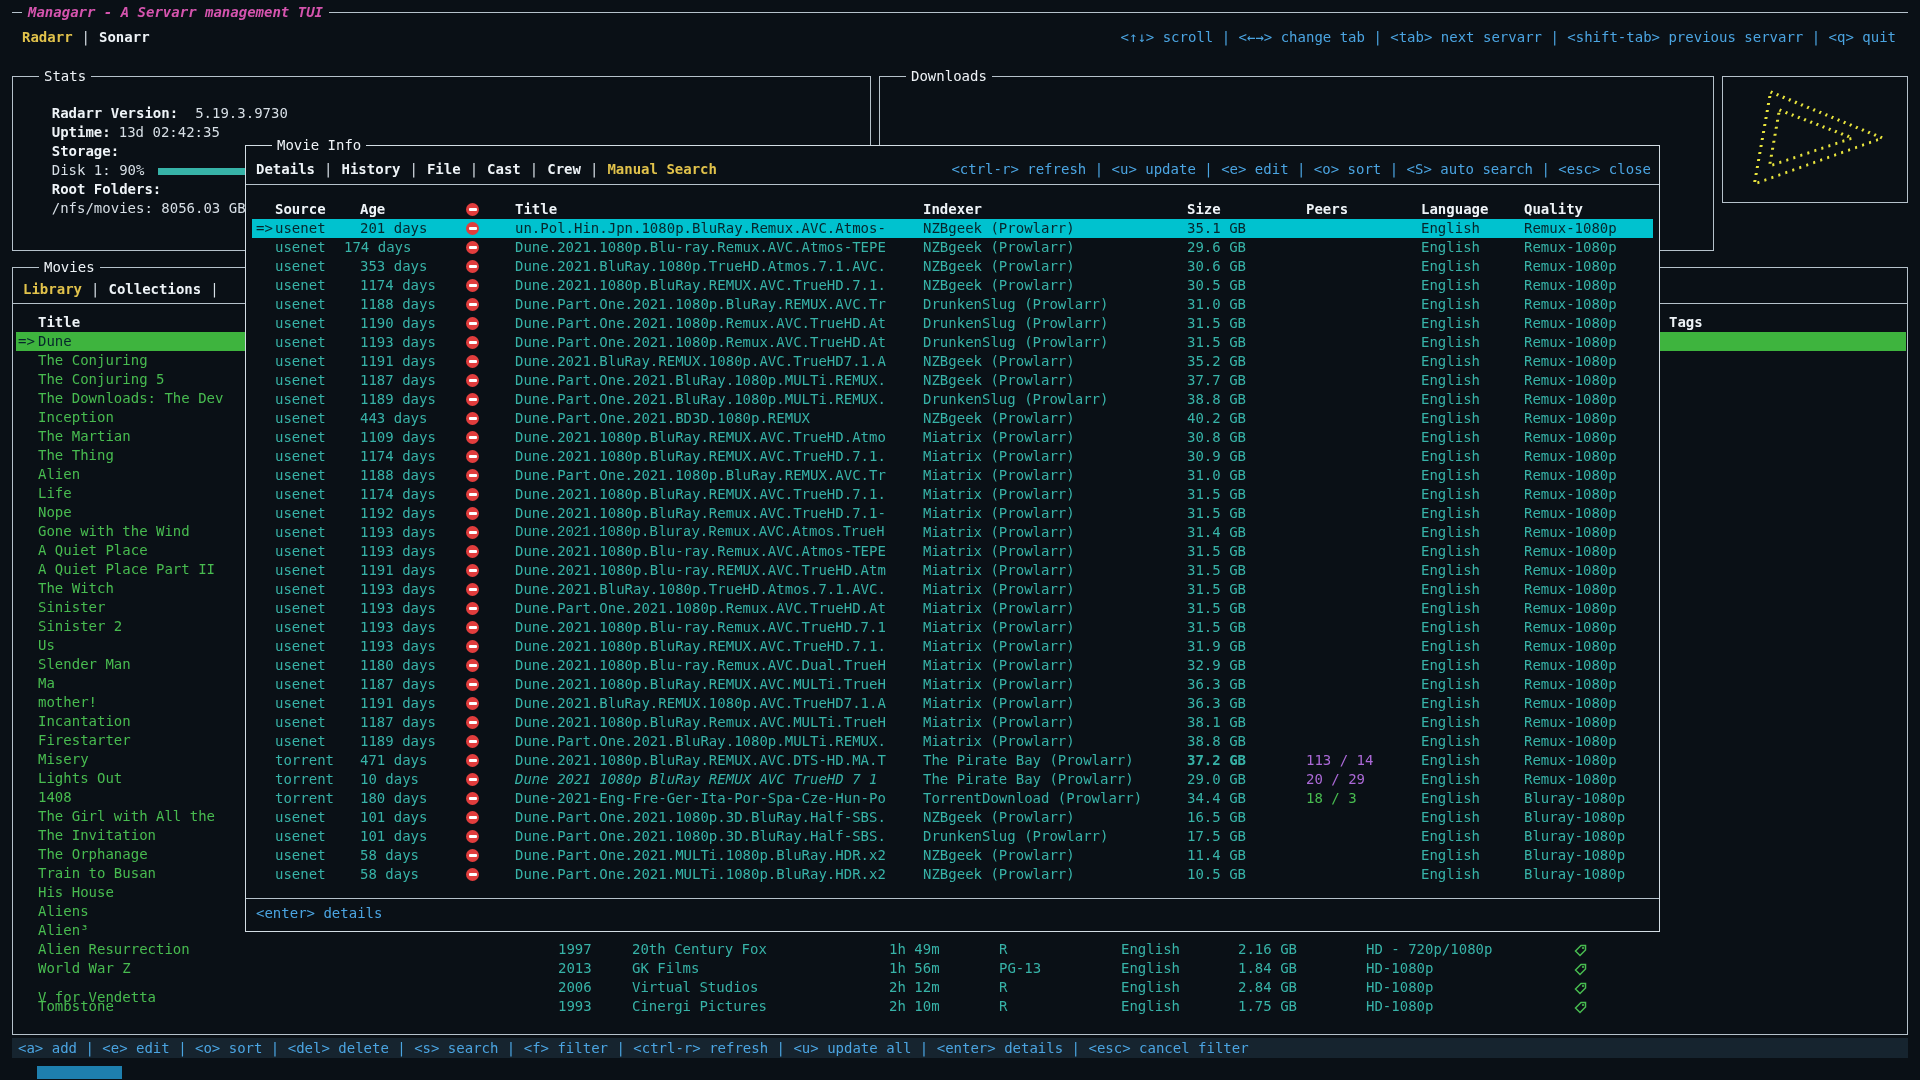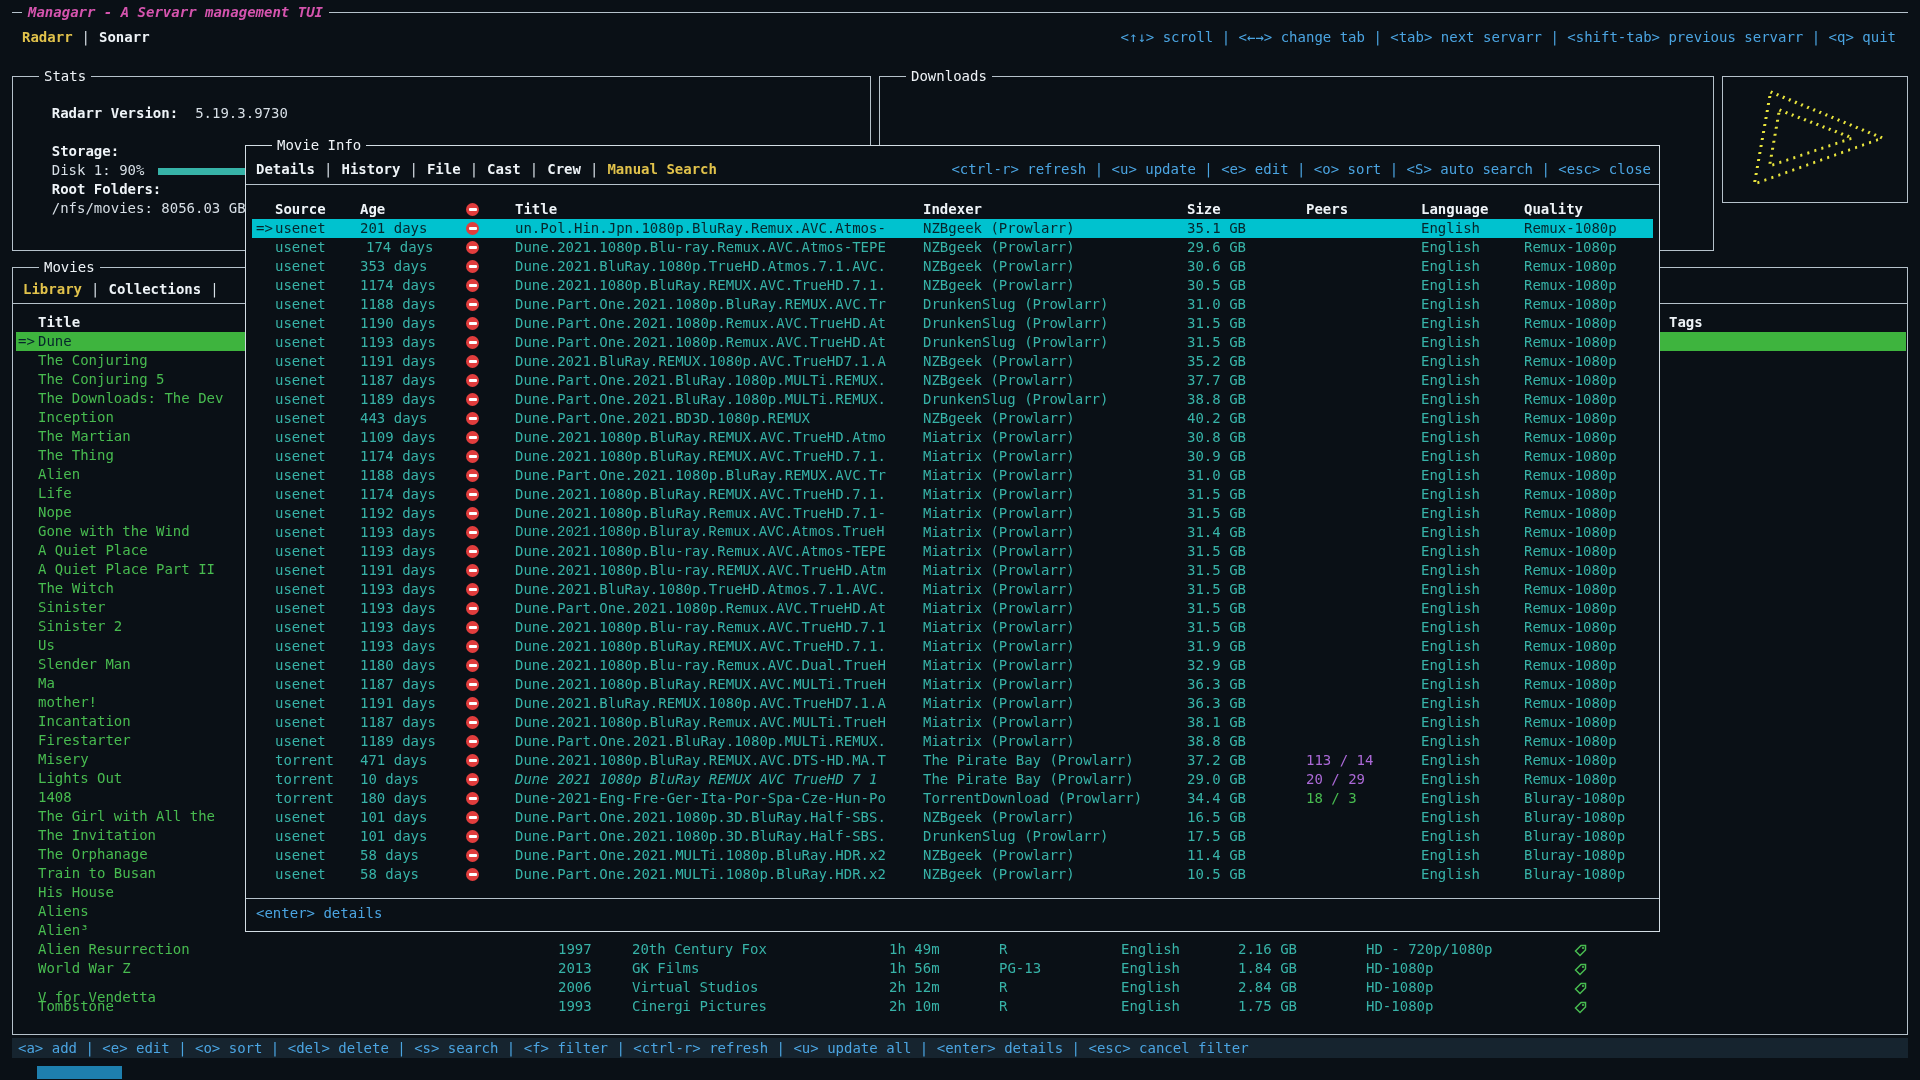--- a/index.html
+++ b/index.html
@@ -87,20 +87,23 @@
 <div class="servarr-tabs">
   <span class="yellow">Radarr</span><span class="tdiv">|</span><span>Sonarr</span>
 </div>
 <div class="top-keybinds">&lt;↑↓&gt; scroll | &lt;←→&gt; change tab | &lt;tab&gt; next servarr | &lt;shift-tab&gt; previous servarr | &lt;q&gt; quit</div>
 
 <div class="panel stats-panel">
   <span class="panel-title">Stats</span>
   <div class="sline" style="top:8px">
     <span class="bold">Radarr Version:</span><span class="gap2"></span><span>5.19.3.9730</span>
   </div>
+  <div class="sline" style="top:27px">
+    <span class="bold">Uptime:</span><span class="gap1"></span><span>13d 02:42:35</span>
+  </div>
   <div class="sline" style="top:46px">
     <span class="bold">Storage:</span>
   </div>
   <div class="sline" style="top:65px">
     <span>Disk 1: 90%</span><span class="gauge"><span class="gauge-fill" id="disk-gauge-fill" style="width: 90%;"></span></span>
   </div>
   <div class="sline" style="top:84px">
     <span class="bold">Root Folders:</span>
   </div>
   <div class="sline" style="top:103px">
@@ -321,21 +324,21 @@
         <span style="left: 108px;">201 days</span>
         <span class="no-icon" style="left: 214px;"></span>
         <span style="left: 263px;">un.Pol.Hin.Jpn.1080p.BluRay.Remux.AVC.Atmos-</span>
         <span style="left: 671px;">NZBgeek (Prowlarr)</span>
         <span style="left: 935px;">35.1 GB</span>
         <span style="left: 1169px;">English</span>
         <span style="left: 1272px;">Remux-1080p</span>
       </div>
       <div class="srow" style="top: 19px;">
         <span style="left: 23px;">usenet</span>
-        <span style="left: 114px;">174 days</span>
+        <span style="left: 92px;">174 days</span>
         <span class="no-icon" style="left: 214px;"></span>
         <span style="left: 263px;">Dune.2021.1080p.Blu-ray.Remux.AVC.Atmos-TEPE</span>
         <span style="left: 671px;">NZBgeek (Prowlarr)</span>
         <span style="left: 935px;">29.6 GB</span>
         <span style="left: 1169px;">English</span>
         <span style="left: 1272px;">Remux-1080p</span>
       </div>
       <div class="srow" style="top: 38px;">
         <span style="left: 23px;">usenet</span>
         <span style="left: 108px;">353 days</span>
@@ -595,21 +598,21 @@
         <span style="left: 935px;">38.8 GB</span>
         <span style="left: 1169px;">English</span>
         <span style="left: 1272px;">Remux-1080p</span>
       </div>
       <div class="srow" style="top: 532px;">
         <span style="left: 23px;">torrent</span>
         <span style="left: 108px;">471 days</span>
         <span class="no-icon" style="left: 214px;"></span>
         <span style="left: 263px;">Dune.2021.1080p.BluRay.REMUX.AVC.DTS-HD.MA.T</span>
         <span style="left: 671px;">The Pirate Bay (Prowlarr)</span>
-        <span style="left: 935px;">37.2 GB</span>
+        <span style="left: 935px; font-weight: bold;">37.2 GB</span>
         <span class="peers-purple" style="left: 1054px;">113 / 14</span>
         <span style="left: 1169px;">English</span>
         <span style="left: 1272px;">Remux-1080p</span>
       </div>
       <div class="srow" style="top: 551px;">
         <span style="left: 23px;">torrent</span>
         <span style="left: 108px;">10 days</span>
         <span class="no-icon" style="left: 214px;"></span>
         <span style="left: 263px; font-style: italic;">Dune 2021 1080p BluRay REMUX AVC TrueHD 7 1</span>
         <span style="left: 671px;">The Pirate Bay (Prowlarr)</span>

